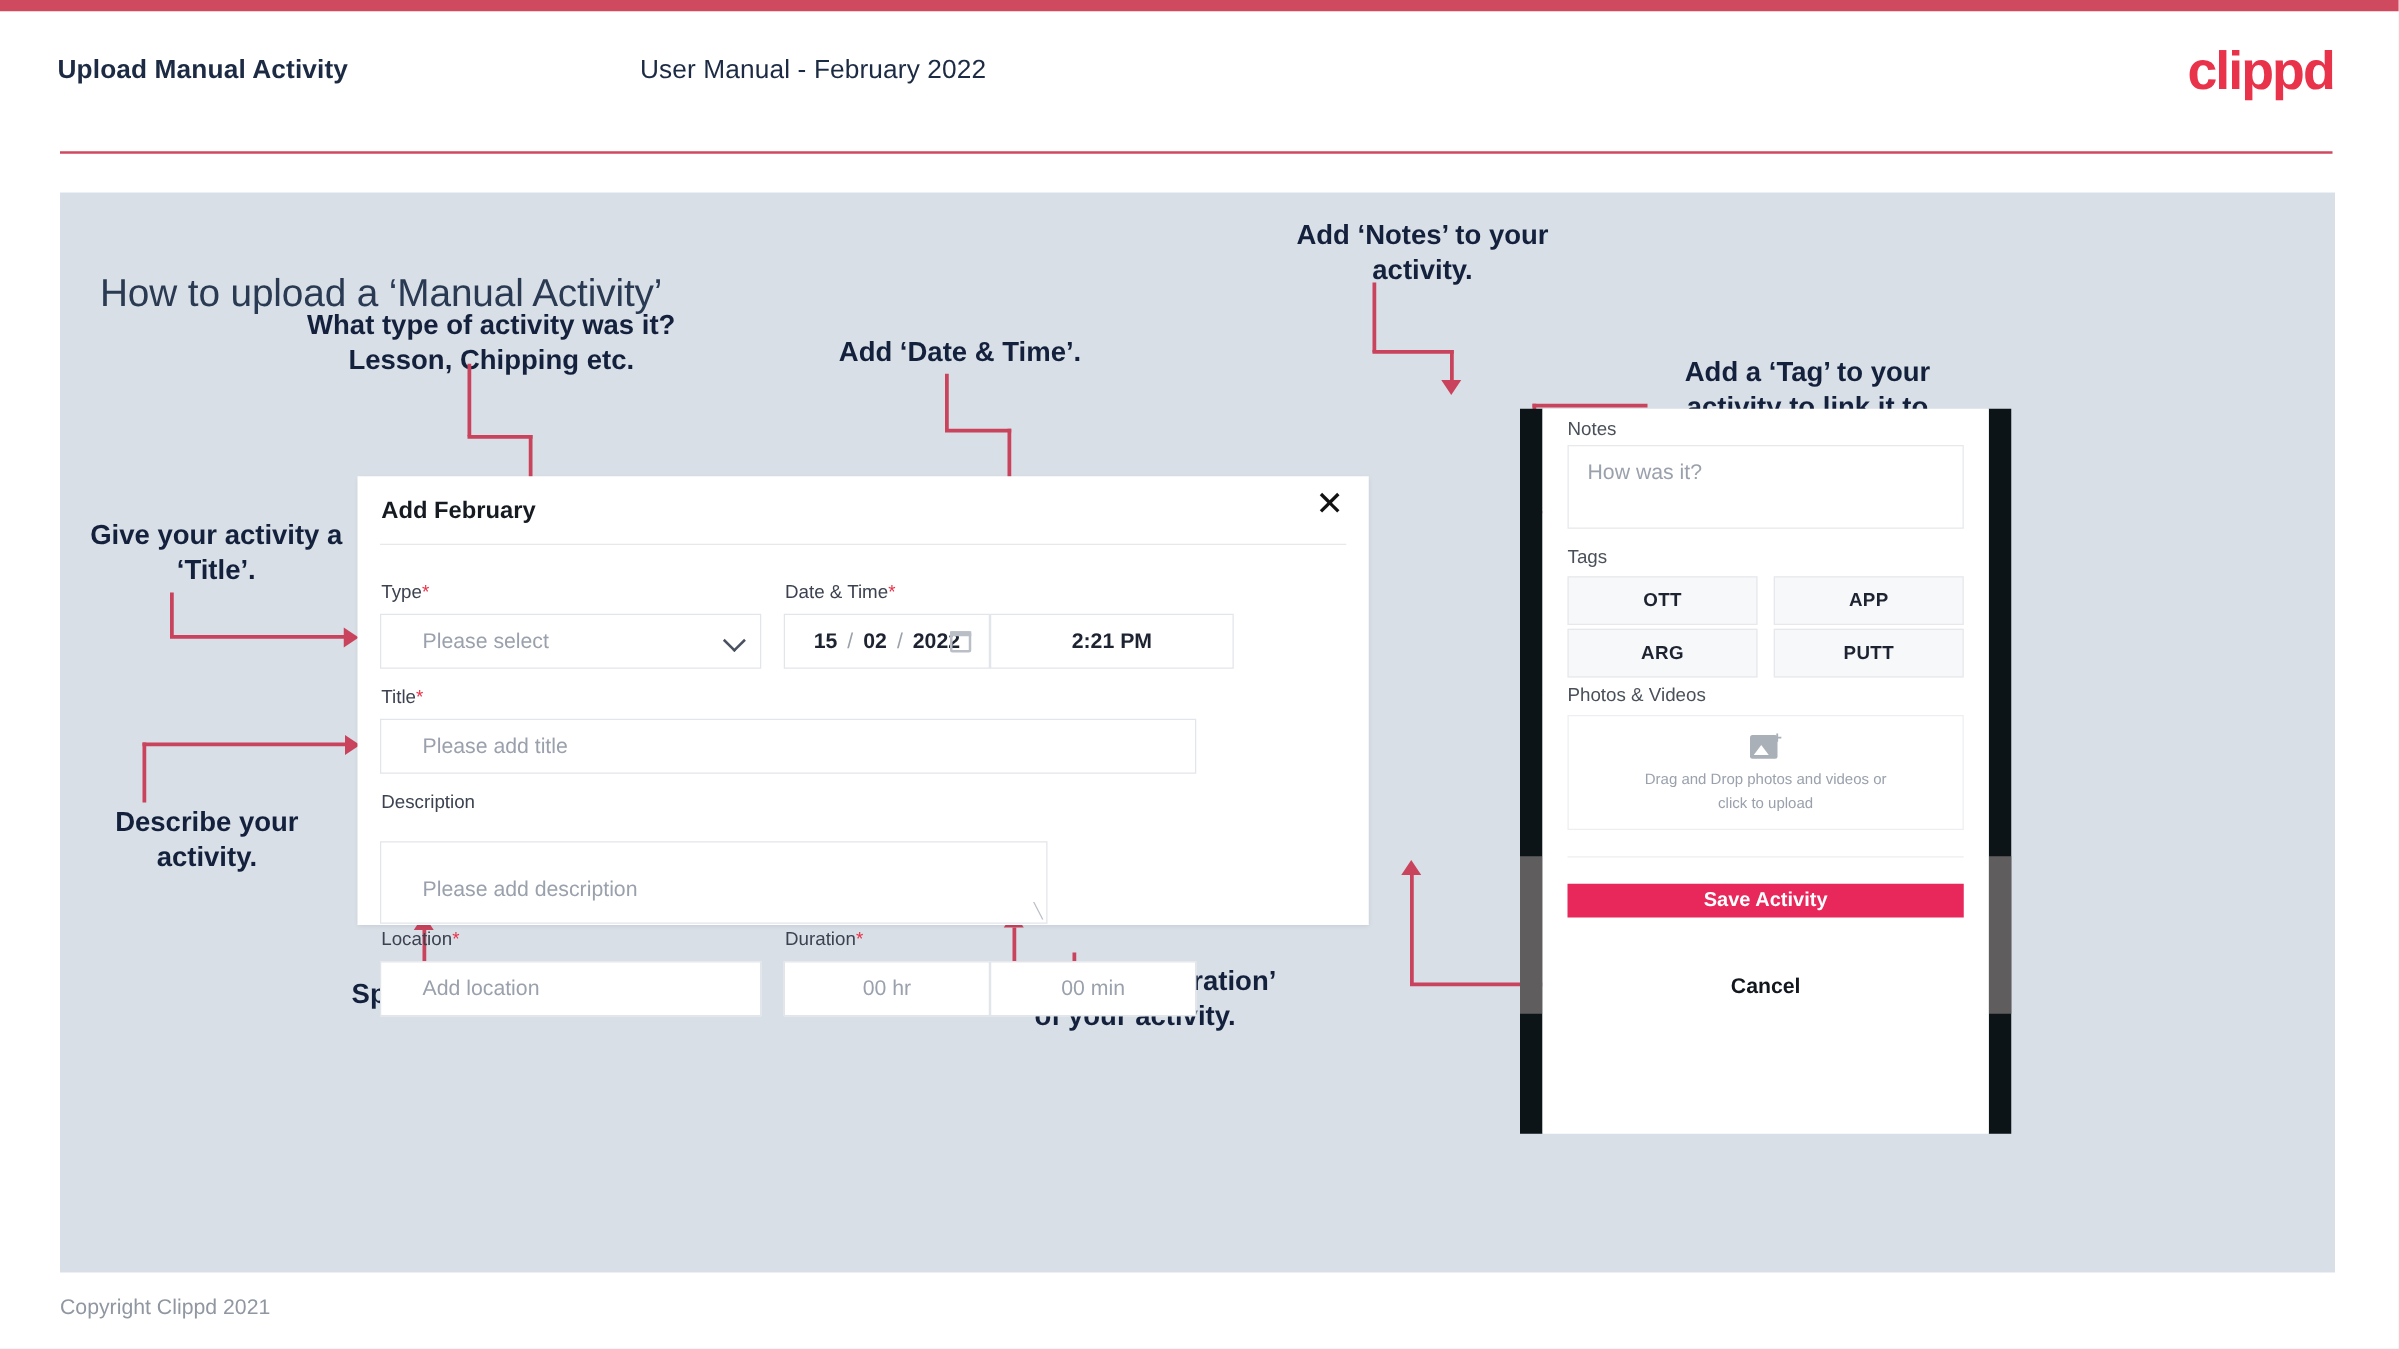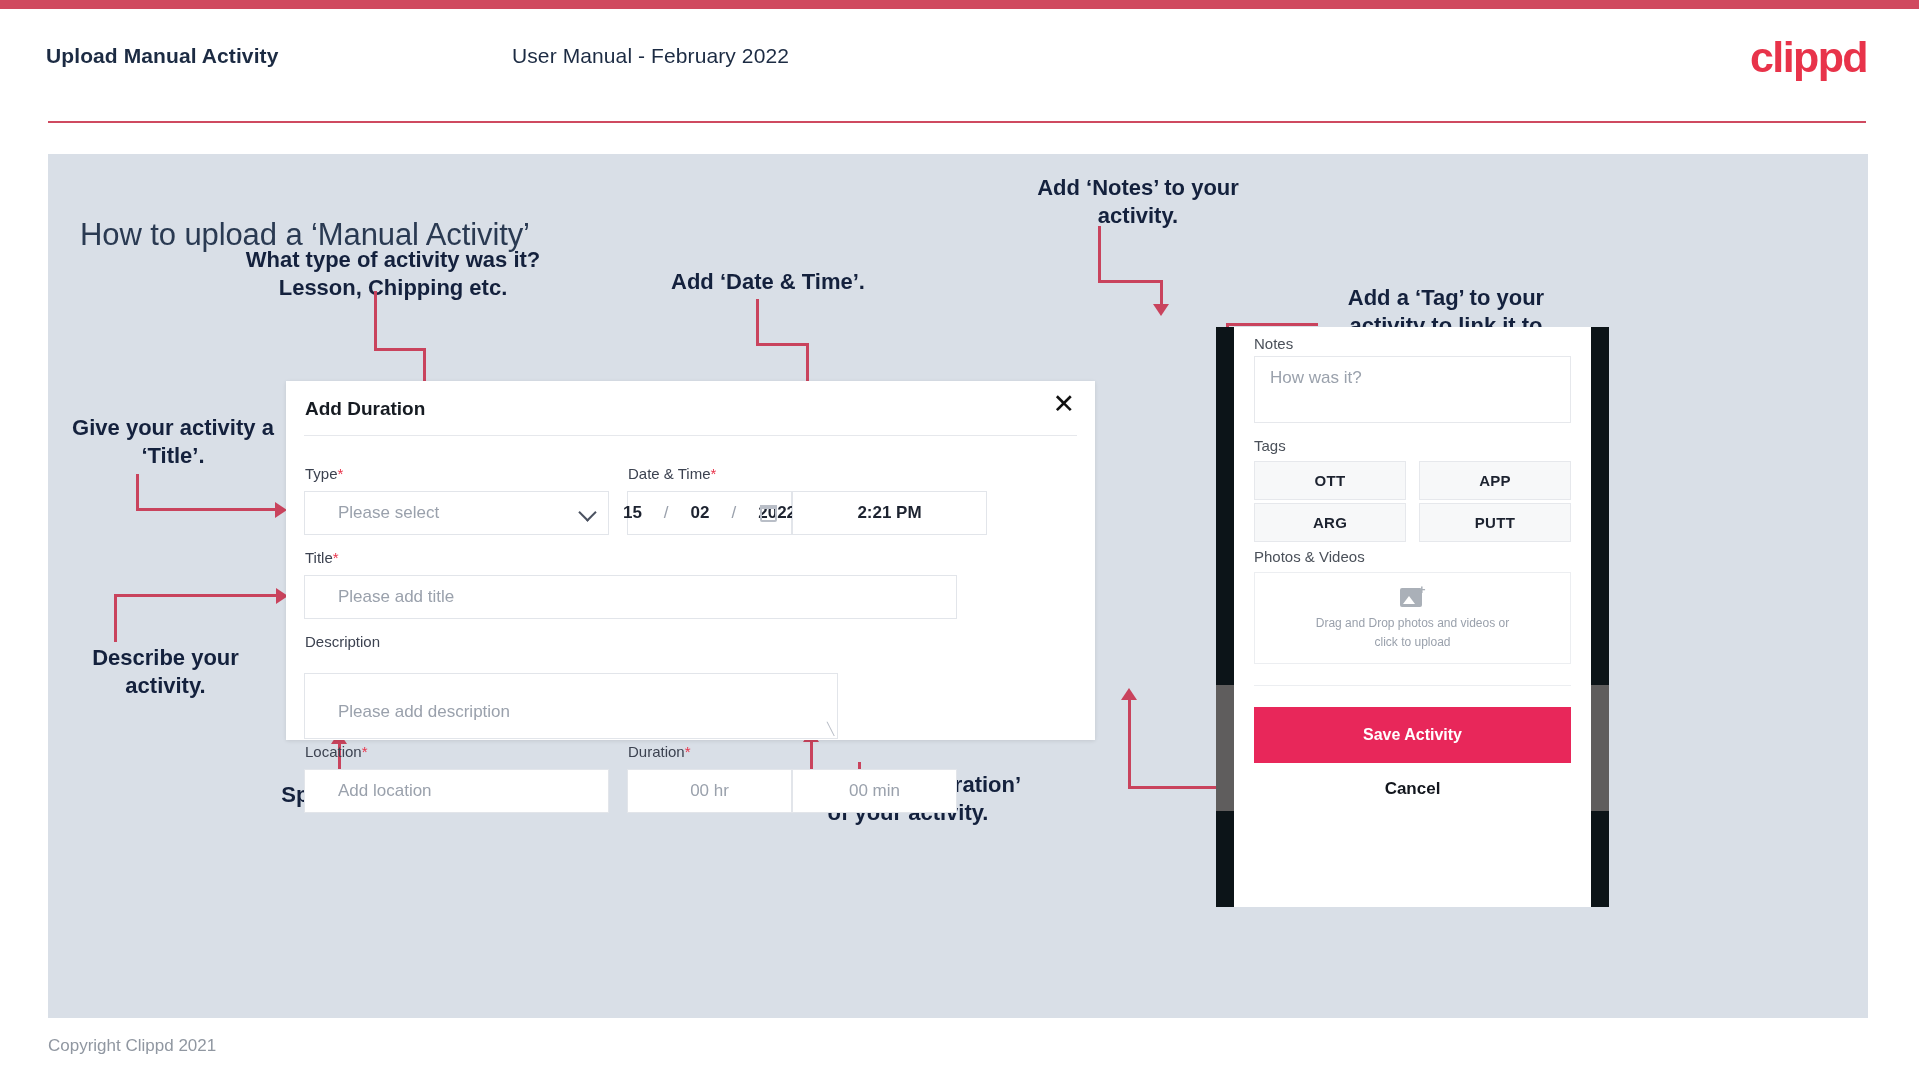--- a/index.html
+++ b/index.html
@@ -110,21 +110,21 @@
     padding-left: 33px;
   }
   .fld.center { justify-content: center; padding-left: 0; }
 
   #type-field   { left: 18px;  top: 110px; width: 305px; height: 44px; }
   #type-chevron { position: absolute; right: 14px; top: 14px; width: 13px; height: 13px;
                   border-right: 2px solid #4a5160; border-bottom: 2px solid #4a5160;
                   transform: rotate(45deg); }
   #date-field   { left: 341px; top: 110px; width: 165px; height: 44px; }
   #time-field   { left: 506px; top: 110px; width: 195px; height: 44px; }
-  #date-inner   { display:flex; align-items:flex-end; gap:22px; font-size:17px; color:#1d2330; font-weight:700; }
+  #date-inner   { display:flex; align-items:flex-end; gap:8px; font-size:17px; color:#1d2330; font-weight:700; }
   #date-inner .sl { color:#9aa1ac; font-weight:400; }
   #cal-icon { position:absolute; right: 14px; top: 13px; width: 17px; height: 17px;
               border: 2px solid #b9bec7; border-radius: 2px; }
   #cal-icon:before { content:""; position:absolute; left:-2px; top:-2px; width:17px; height:4px;
                      background:#b9bec7; }
   #title-field  { left: 18px;  top: 194px; width: 653px; height: 44px; }
   #desc-field   { left: 18px;  top: 292px; width: 534px; height: 66px;
                   align-items: center; padding-top: 11px; }
   #desc-resize  { position: absolute; right: 3px; bottom: 2px; font-size: 12px; color: #b9bec7;
                   transform: scaleX(-1); }
@@ -168,21 +168,21 @@
   #upload-icon .box { position:absolute; left:0; top:3px; width:22px; height:19px;
                       background:#aab0b8; border-radius:2px; }
   #upload-icon .box:after { content:""; position:absolute; left:3px; bottom:3px;
                       width:0;height:0;border-left:6px solid transparent;
                       border-right:6px solid transparent;border-bottom:8px solid #fff; }
   #upload-icon .plus { position:absolute; right:0; top:0; color:#aab0b8; font-size:13px;
                        line-height:10px; font-weight:700; }
   .upload-text { font-size: 12px; color: #9aa1ac; line-height: 1.55; text-align: center; }
   #ph-divider { position: absolute; left: 20px; top: 358px; width: 317px; height: 1px; background: #eceef1; }
   #save-btn {
-    position: absolute; left: 20px; top: 380px; width: 317px; height: 56px;
+    position: absolute; left: 20px; top: 380px; width: 317px; height: 27px;
     background: #e8275a; color: #fff; font-size: 16px; font-weight: 700;
     display: flex; align-items: center; justify-content: center; cursor: pointer;
   }
   #cancel-btn {
     position: absolute; left: 0; top: 452px; width: 357px;
     text-align: center; font-size: 17px; font-weight: 700; color: #12161d; cursor: pointer;
   }
 
   
   #footer {
@@ -269,21 +269,21 @@
 ‘Cancel’ your changes
 here.</div>
   <div class="ln h" style="left:1080px; top:632px; width:160px;"></div>
   <div class="ln v" style="left:1080px; top:545px; height:88px;"></div>
   <div class="arrow up" style="left:1073px; top:534px;"></div>
 
 </div>
 
 <div id="dialog">
 
-  <div id="dialog-title">Add Duration</div>
+  <div id="dialog-title">Add February</div>
   <div id="dialog-close">✕</div>
   <div id="dialog-divider"></div>
 
   <div class="fld-label" style="left:19px; top:84px;">
     <span>Type</span><span class="req">*</span>
   </div>
   <div class="fld" id="type-field">
     <span>Please select</span>
     <span id="type-chevron"></span>
   </div>

